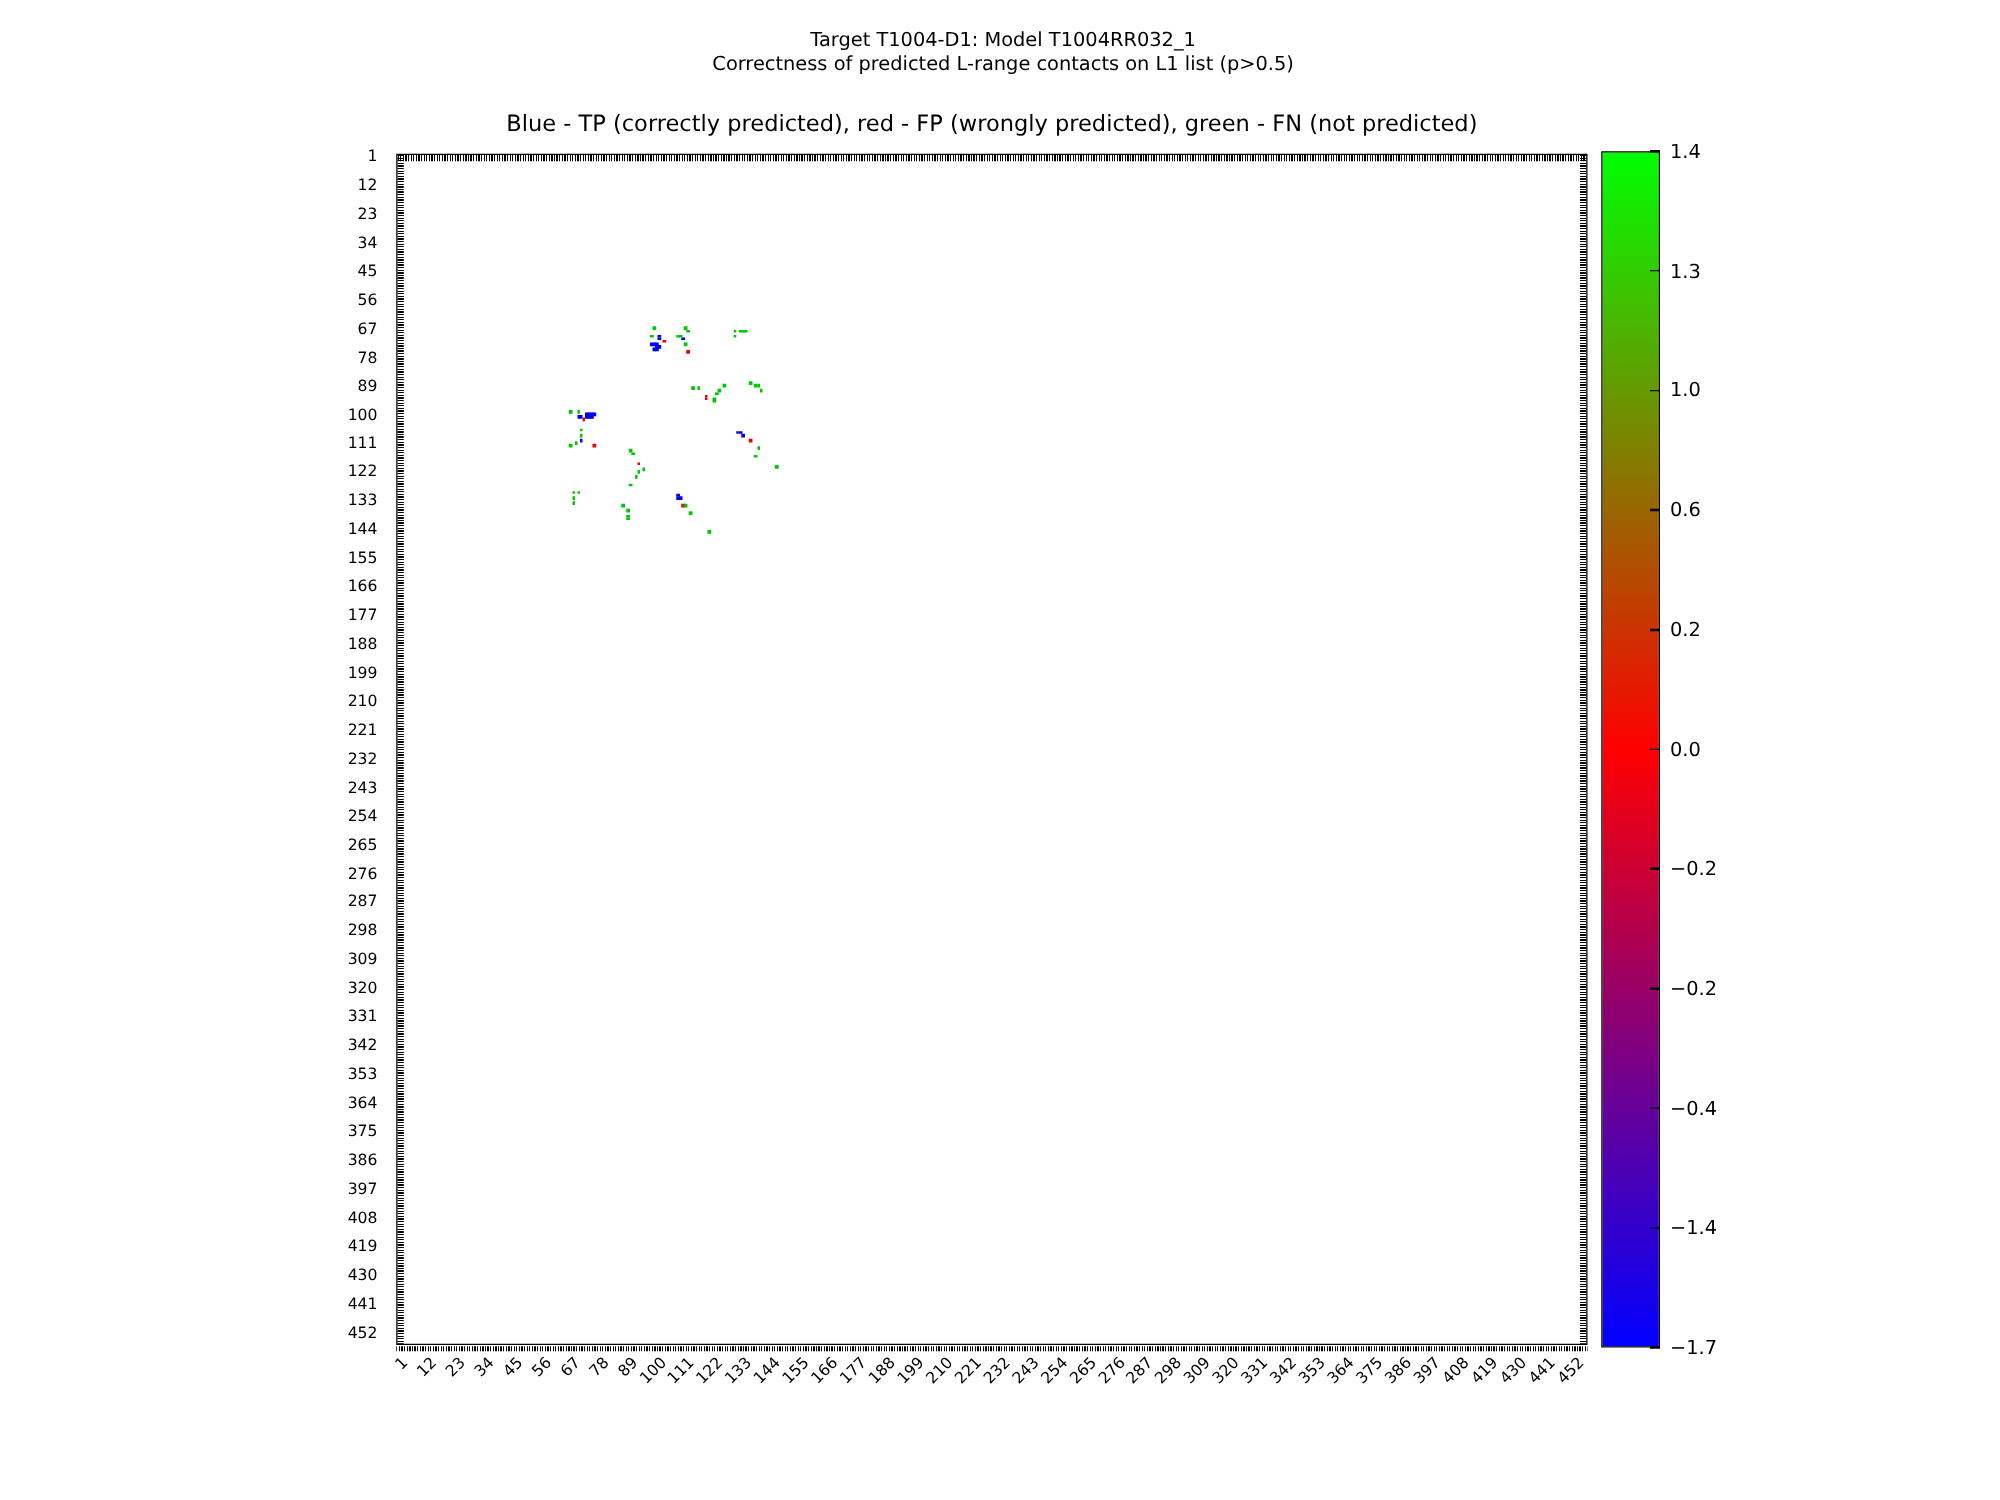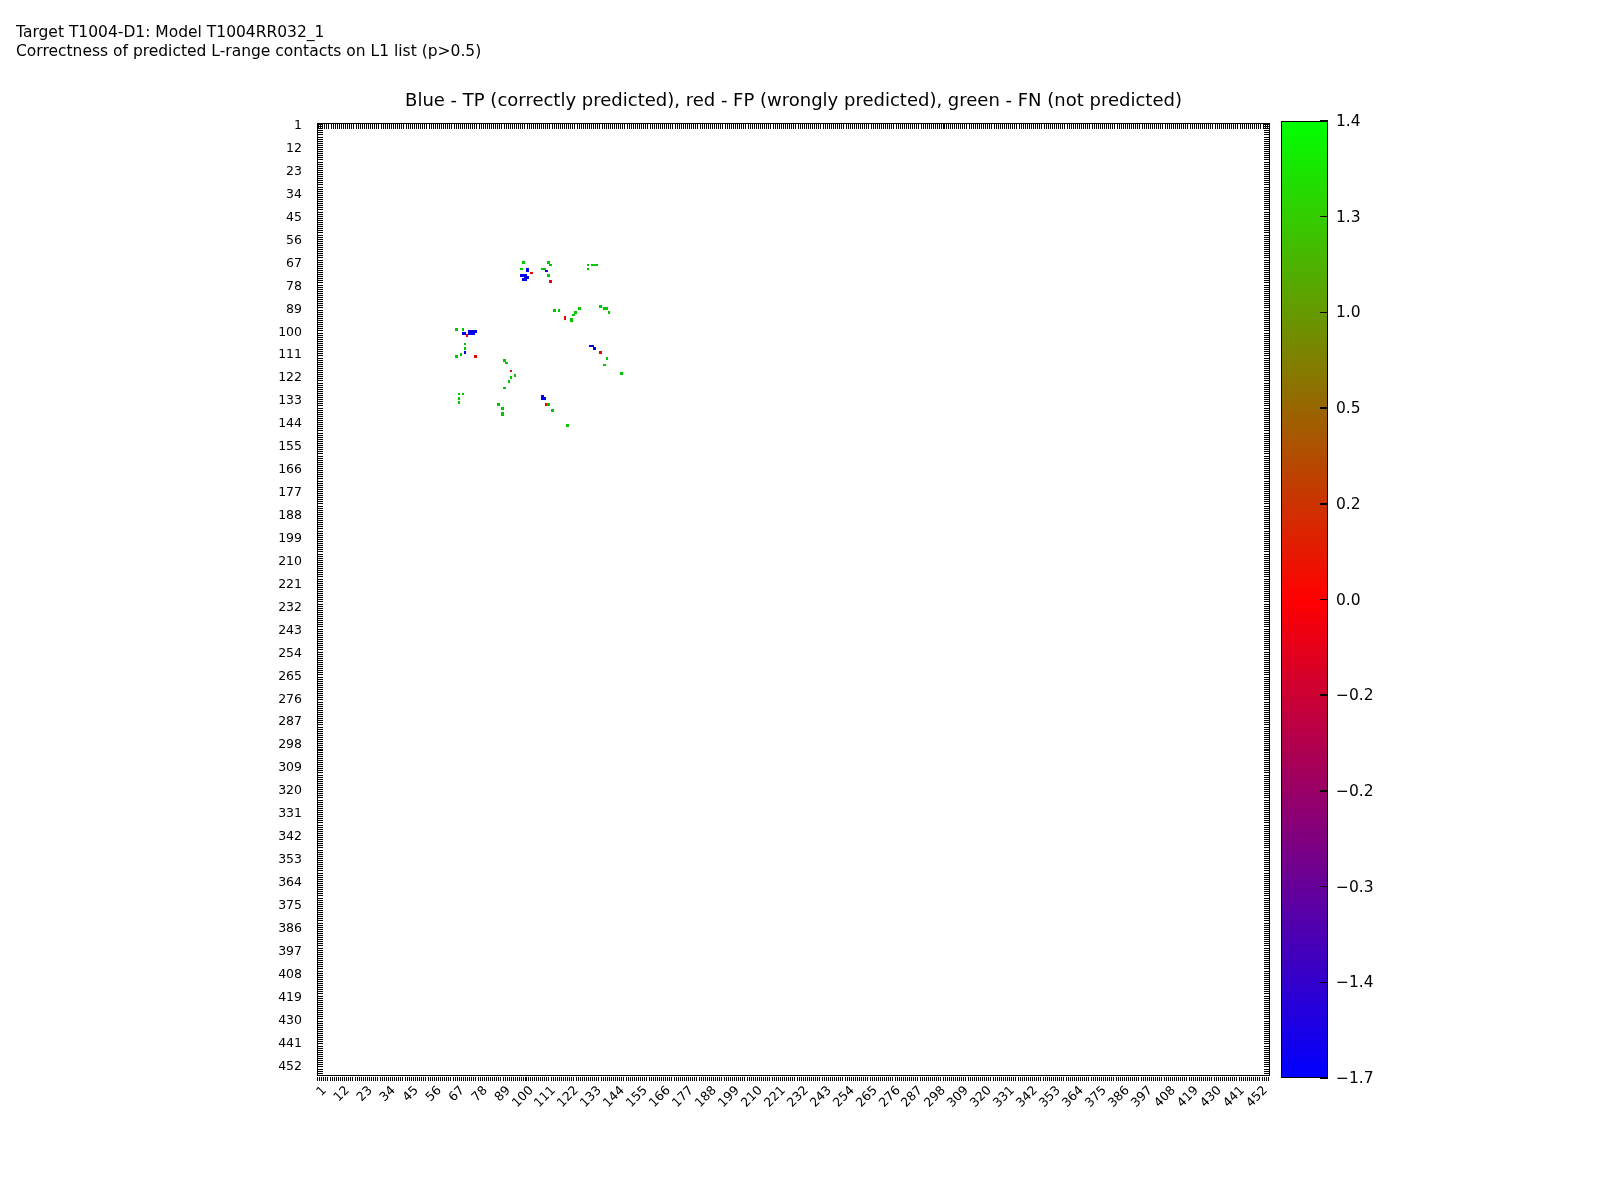--- a/index.html
+++ b/index.html
@@ -1,18 +1,18 @@
 <!DOCTYPE html>
 <html><head>
 <meta charset="utf-8">
 <style>
   html,body{margin:0;padding:0;background:#fff;width:1600px;height:1200px;overflow:hidden;
             font-family:"DejaVu Sans","Liberation Sans",sans-serif;color:#000;}
   .abs{position:absolute;}
-  .fig-title{left:16px;right:0;font-size:15.5px;line-height:19px;}
+  .fig-title{left:5px;right:0;text-align:center;font-size:15.5px;line-height:19px;}
   .axes-title{left:317px;width:953px;text-align:center;font-size:18px;top:90px;}
   #plot-frame{left:317px;top:123px;width:953px;height:953px;border:1px solid #000;box-sizing:border-box;}
   .comb-h{position:absolute;left:0;right:0;height:5px;
           background:repeating-linear-gradient(90deg,#000 0 1px,transparent 1px 2.085px);}
   .comb-v{position:absolute;top:0;bottom:0;width:5px;
           background:repeating-linear-gradient(180deg,#000 0 1px,transparent 1px 2.085px);}
   #comb-bottom-out{left:317px;top:1077px;width:953px;height:4px;
           background:repeating-linear-gradient(90deg,#000 0 1px,transparent 1px 2.085px);}
   .ytick{position:absolute;left:256px;width:46px;text-align:right;font-size:12.5px;line-height:16px;}
   .xtick{position:absolute;font-size:12.5px;line-height:14px;white-space:nowrap;
@@ -214,28 +214,28 @@
 
 <div id="cbar" class="abs"></div>
 <div id="cbar-ticks" class="abs" style="left:0;top:0">
     <div class="cbtick" style="left: 1320px; top: 120.25px;"></div>
     <div class="cblabel" style="top: 112px;">1.4</div>
     <div class="cbtick" style="left: 1320px; top: 215.95px;"></div>
     <div class="cblabel" style="top: 207.7px;">1.3</div>
     <div class="cbtick" style="left: 1320px; top: 311.65px;"></div>
     <div class="cblabel" style="top: 303.4px;">1.0</div>
     <div class="cbtick" style="left: 1320px; top: 407.35px;"></div>
-    <div class="cblabel" style="top: 399.1px;">0.5</div>
+    <div class="cblabel" style="top: 399.1px;">0.6</div>
     <div class="cbtick" style="left: 1320px; top: 503.05px;"></div>
     <div class="cblabel" style="top: 494.8px;">0.2</div>
     <div class="cbtick" style="left: 1320px; top: 598.75px;"></div>
     <div class="cblabel" style="top: 590.5px;">0.0</div>
     <div class="cbtick" style="left: 1320px; top: 694.45px;"></div>
     <div class="cblabel" style="top: 686.2px;">−0.2</div>
     <div class="cbtick" style="left: 1320px; top: 790.15px;"></div>
     <div class="cblabel" style="top: 781.9px;">−0.2</div>
     <div class="cbtick" style="left: 1320px; top: 885.85px;"></div>
-    <div class="cblabel" style="top: 877.6px;">−0.3</div>
+    <div class="cblabel" style="top: 877.6px;">−0.4</div>
     <div class="cbtick" style="left: 1320px; top: 981.55px;"></div>
     <div class="cblabel" style="top: 973.3px;">−1.4</div>
     <div class="cbtick" style="left: 1320px; top: 1077.25px;"></div>
     <div class="cblabel" style="top: 1069px;">−1.7</div>
   </div>
 
 </body></html>

